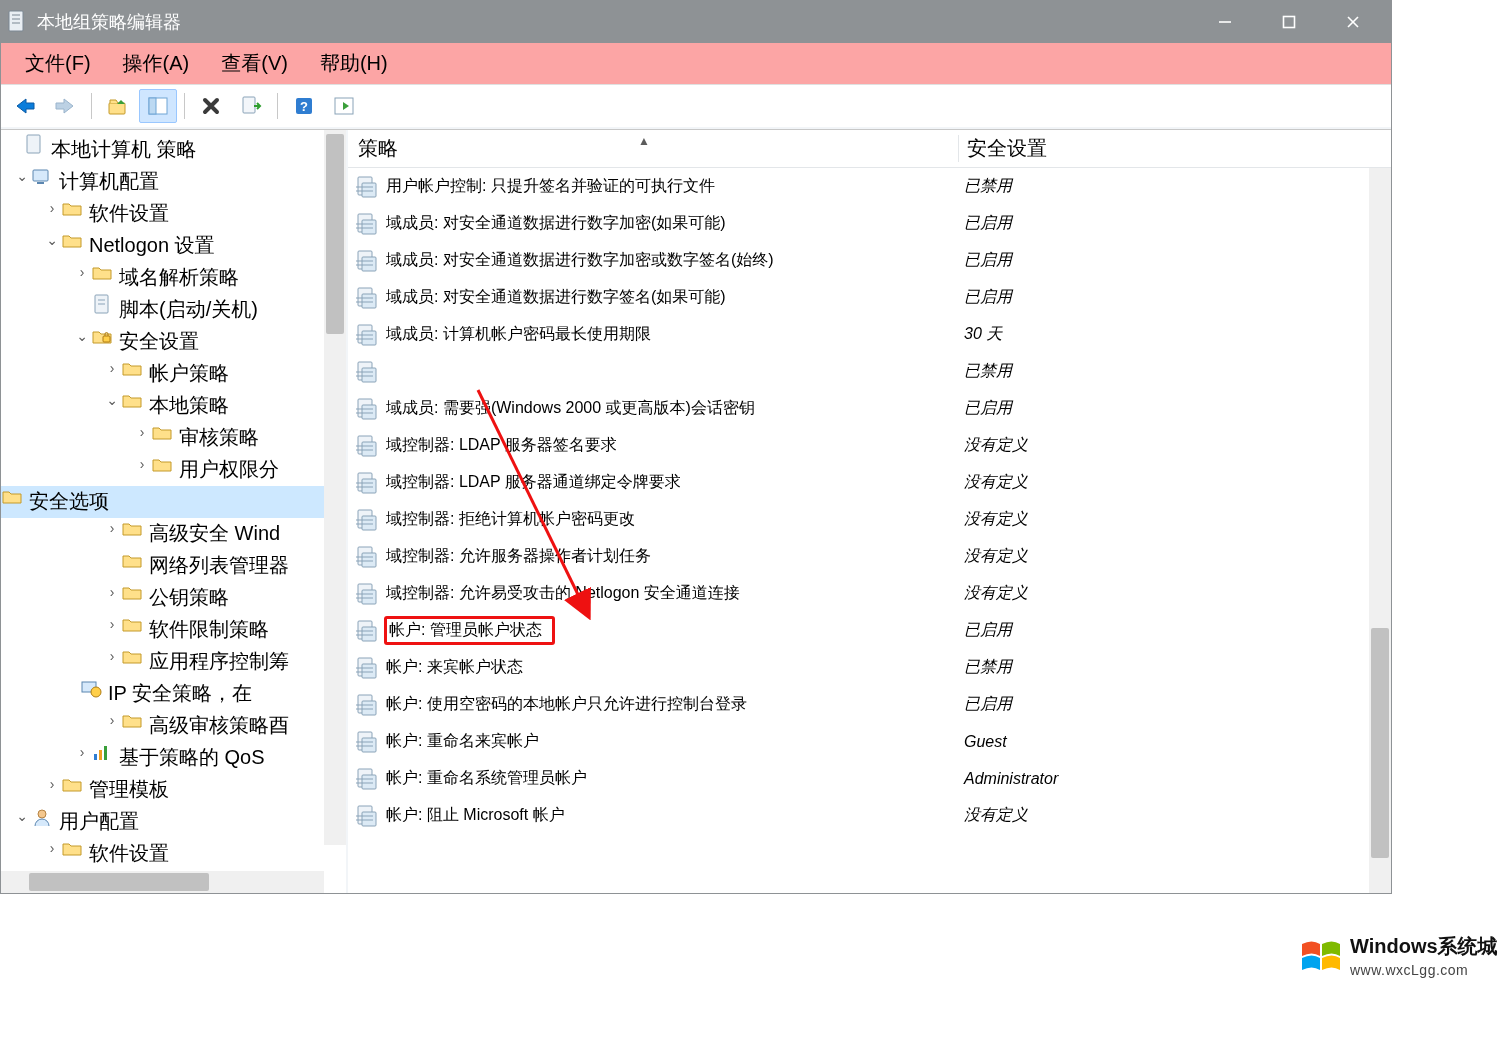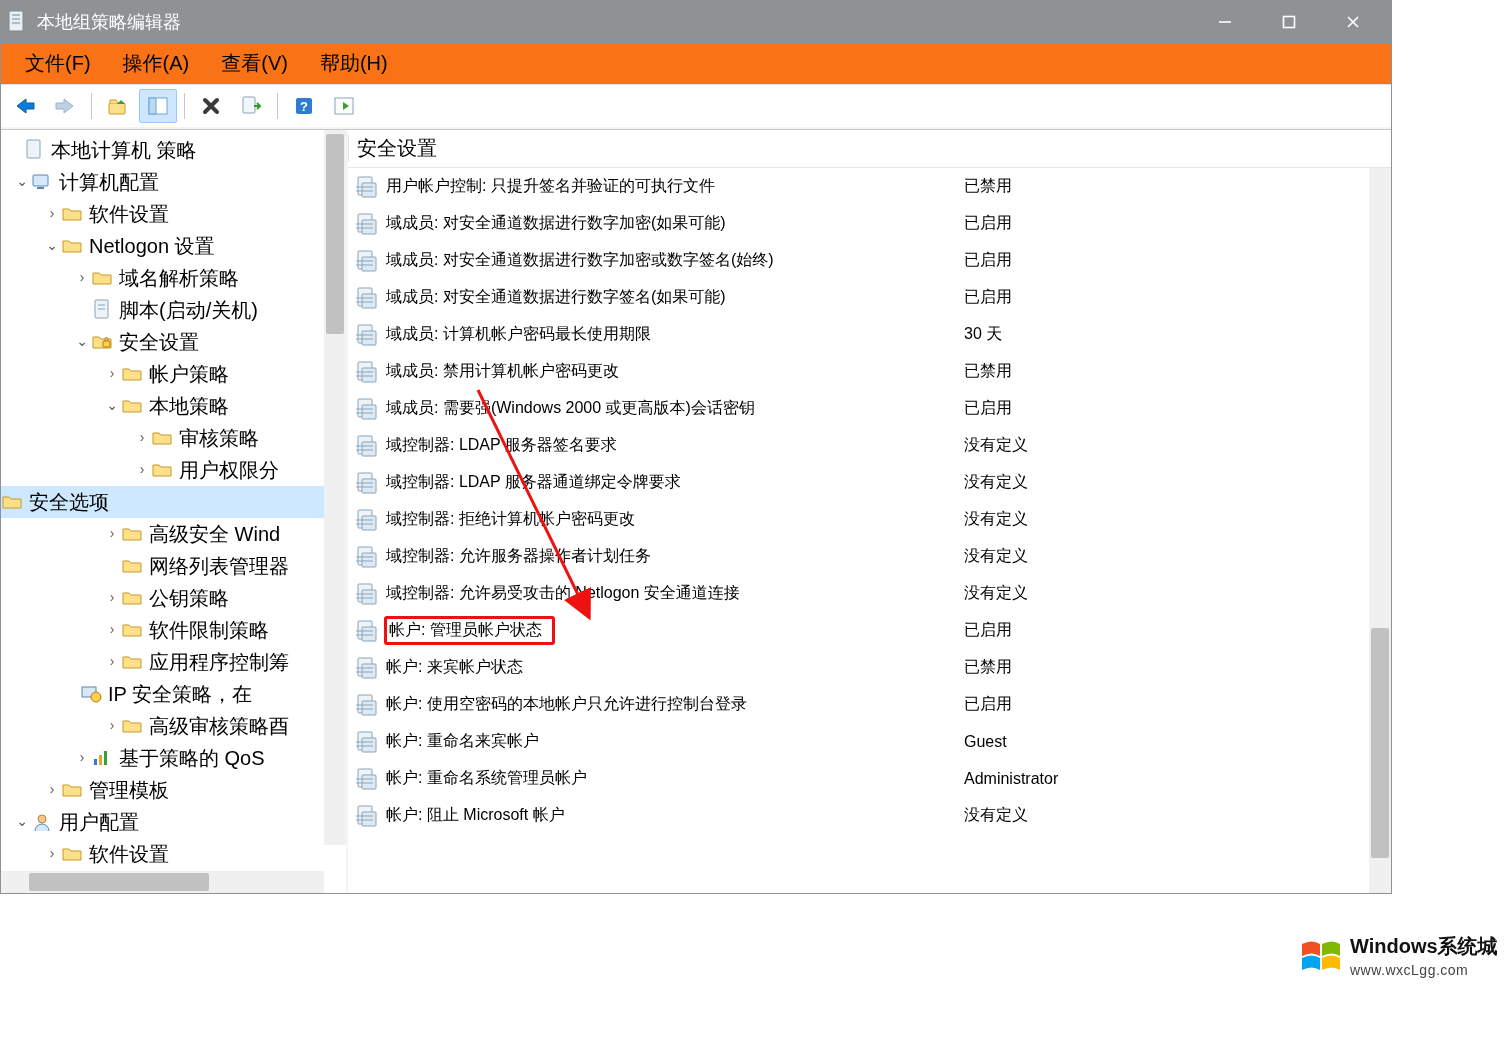--- a/index.html
+++ b/index.html
@@ -6,51 +6,51 @@
   html, body { width: 1508px; height: 1060px; font-family: "Microsoft YaHei", "Segoe UI", sans-serif; font-size: 18px; background: #fff; color: #000; overflow: hidden; }
   .window { width: 1392px; height: 894px; display: flex; flex-direction: column; border: 1px solid #8e9295; position: relative; }
 
   .titlebar { height: 42px; background: #8e9295; color: #fff; display: flex; align-items: center; padding: 0 6px; }
   .titlebar .app-icon { width: 20px; height: 24px; margin-right: 10px; display:inline-flex; }
   .titlebar .title { flex: 1; font-size: 18px; }
   .titlebar .winbtns { display: flex; }
   .titlebar .winbtn { width: 64px; height: 42px; display: flex; align-items: center; justify-content: center; color:#fff; }
   .titlebar .winbtn svg { stroke: #fff; }
 
-  .menubar { height: 42px; background: #f97316; display: flex; align-items: center; padding: 0 8px; border-bottom: 1px solid #e0e0e0; }
+  .menubar { height: 42px; background: #fca5a5; display: flex; align-items: center; padding: 0 8px; border-bottom: 1px solid #e0e0e0; }
   .menubar .menuitem { padding: 6px 16px; font-size: 20px; }
 
   .toolbar { height: 44px; background: #fff; display: flex; align-items: center; padding: 0 4px; border-bottom: 2px solid #f2f5f8; }
   .toolbar .tbtn { width: 38px; height: 34px; display: flex; align-items: center; justify-content: center; margin: 0 1px; border: 1px solid transparent; border-radius: 2px; }
   .toolbar .sep { width: 1px; height: 26px; background: #c8c8c8; margin: 0 6px; }
   .toolbar .tbtn.active { background: #cfe6ff; border-color: #99c7ff; }
 
   .content { flex: 1; display: flex; min-height: 0; border-top: 1px solid #c8c8c8; }
 
   .treepanel { width: 347px; border-right: 2px solid #f2f5f8; position: relative; display: flex; flex-direction: column; }
   .tree { flex: 1; overflow: hidden; padding: 4px 0 0 0; font-size: 20px; line-height: 1.55; position: relative; }
-  .tree .row { display:flex; align-items:center; height:32px; white-space:nowrap; padding-right:4px; }
+  .tree .row { display:flex; align-items:flex-start; height:32px; white-space:nowrap; padding-right:4px; }
   .tree .toggle { width:18px; text-align:center; font-size:14px; color:#5c5c5c; display:inline-block; }
   .tree .ticon { width:22px; height:22px; margin-right:6px; display:inline-flex; align-items:center; justify-content:center; }
   .tree .row.selected { background:#cde8ff; }
   .tree-vscroll { position:absolute; top:0; right:0; width:22px; bottom:26px; background:#f0f0f0; }
   .tree-vscroll .thumb { position:absolute; left:2px; right:2px; top:4px; height:200px; background:#c1c1c1; border-radius:2px; }
   .tree-hscroll { height:22px; background:#f0f0f0; position:relative; margin-right:22px; }
   .tree-hscroll .thumb { position:absolute; top:2px; bottom:2px; left:28px; width:180px; background:#c1c1c1; border-radius:2px; }
 
   .listpanel { flex:1; display:flex; flex-direction:column; min-width:0; position:relative; }
   .listhead { height:38px; display:flex; align-items:center; border-bottom:1px solid #e3e6e9; font-size:20px; }
   .listhead .col1 { width:610px; padding-left:10px; position:relative; }
   .listhead .col1 .sort { position:absolute; left:290px; top:-1px; font-size:12px; color:#5c5c5c; }
   .listhead .col2 { flex:1; padding-left:8px; border-left:1px solid #e3e6e9; }
   .listbody { flex:1; overflow:hidden; font-size:16px; }
   .listbody .lrow { height:37px; display:flex; align-items:center; padding-left:8px; white-space:nowrap; }
   .listbody .licon { width:24px; height:24px; margin-right:6px; display:inline-flex; }
   .listbody .c1 { width:602px; display:flex; align-items:center; }
-  .listbody .c2 { flex:1; padding-left:6px; }
+  .listbody .c2 { flex:1; padding-left:6px;font-style:italic; }
   .listbody .lrow.boxed .c1txt { border:3px solid #e11; padding:1px 10px 1px 2px; border-radius:3px; margin-left:-2px; }
   .list-vscroll { position:absolute; right:0; top:38px; bottom:0; width:22px; background:#f0f0f0; }
   .list-vscroll .thumb { position:absolute; left:2px; right:2px; top:460px; height:230px; background:#c1c1c1; border-radius:2px; }
 
   .arrow-annot { position:absolute; pointer-events:none; }
 
   .watermark { position:absolute; right:0; bottom:0; width:308px; height:160px; }
   .watermark .flag { position:absolute; left:100px; top:36px; }
   .watermark .txt1 { position:absolute; left:150px; top:33px; font-size:20px; font-weight:600; color:#111; }
   .watermark .txt2 { position:absolute; left:150px; top:62px; font-size:14px; color:#444; letter-spacing:0.5px; }
@@ -374,20 +374,24 @@
             <div class="thumb"></div>
           </div>
       </div>
       <div class="tree-hscroll">
           <div class="thumb"></div>
         </div>
     </div>
 
     <div class="listpanel">
       <div class="listhead">
+        <div class="col1">
+          <span>策略</span>
+          <span class="sort">▲</span>
+        </div>
         <div class="col2">
           <span>安全设置</span>
         </div>
       </div>
       <div class="listbody" id="listbody">
           <div class="lrow">
             <div class="c1">
               <span class="licon">
                 <svg viewBox="0 0 24 24" width="24" height="24">
                   <rect x="2" y="2" width="14" height="18" rx="1" fill="#eef3f8" stroke="#8aa3b8"></rect>
@@ -459,21 +463,20 @@
           <div class="lrow">
             <div class="c1">
               <span class="licon">
                 <svg viewBox="0 0 24 24" width="24" height="24">
                   <rect x="2" y="2" width="14" height="18" rx="1" fill="#eef3f8" stroke="#8aa3b8"></rect>
                   <rect x="6" y="8" width="14" height="14" rx="1" fill="#dceaf5" stroke="#8aa3b8"></rect>
                   <line x="9" y1="12" x2="17" y2="12" stroke="#8aa3b8"></line>
                   <line x="9" y1="16" x2="17" y2="16" stroke="#8aa3b8"></line>
                 </svg>
               </span>
-              <span class="c1txt">域成员: 禁用计算机帐户密码更改</span>
             </div>
             <div class="c2">已禁用</div>
           </div>
           <div class="lrow">
             <div class="c1">
               <span class="licon">
                 <svg viewBox="0 0 24 24" width="24" height="24">
                   <rect x="2" y="2" width="14" height="18" rx="1" fill="#eef3f8" stroke="#8aa3b8"></rect>
                   <rect x="6" y="8" width="14" height="14" rx="1" fill="#dceaf5" stroke="#8aa3b8"></rect>
                   <line x="9" y1="12" x2="17" y2="12" stroke="#8aa3b8"></line>

